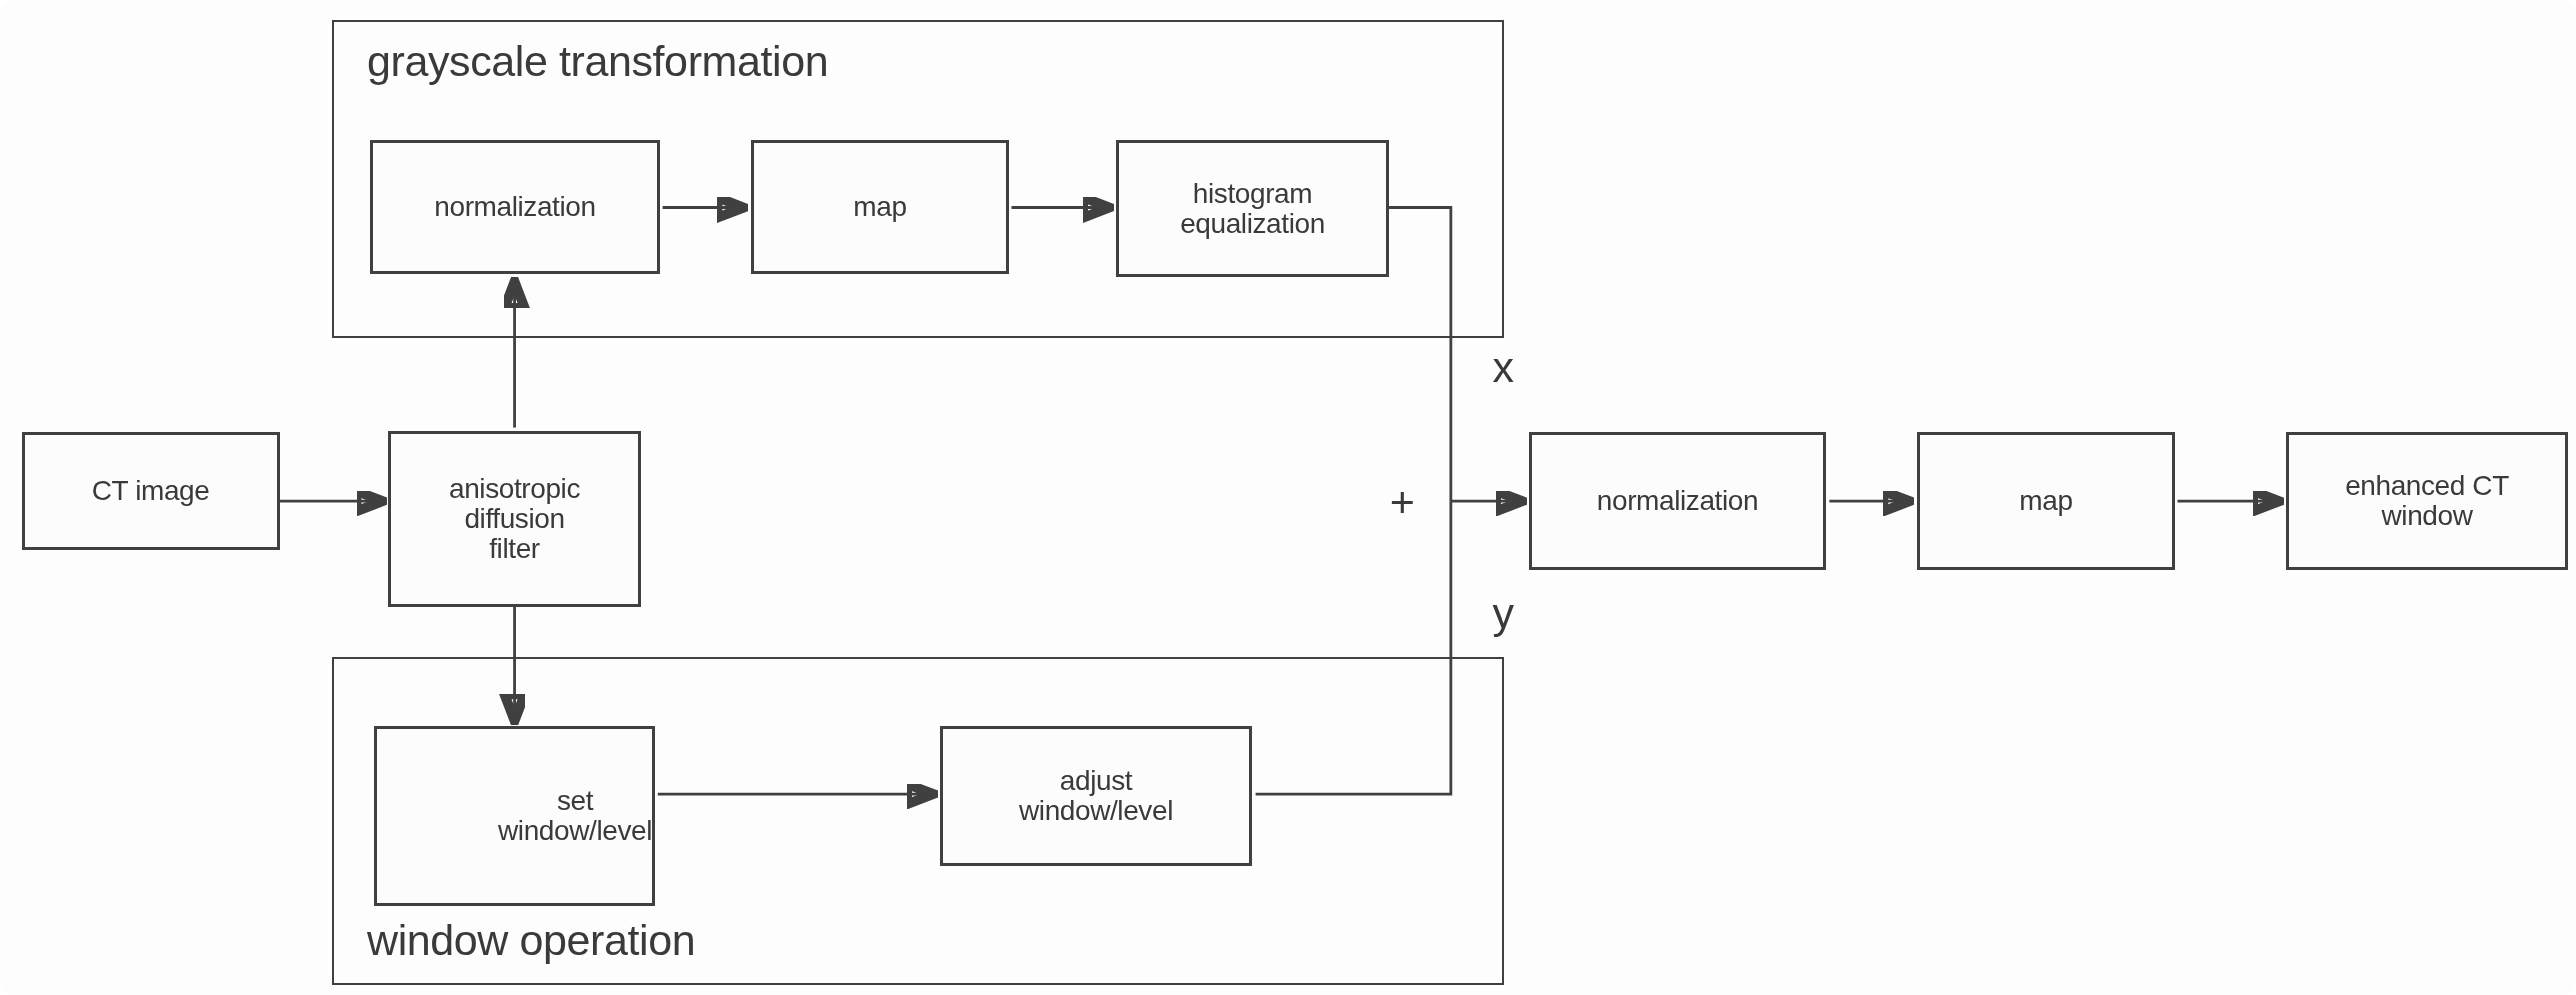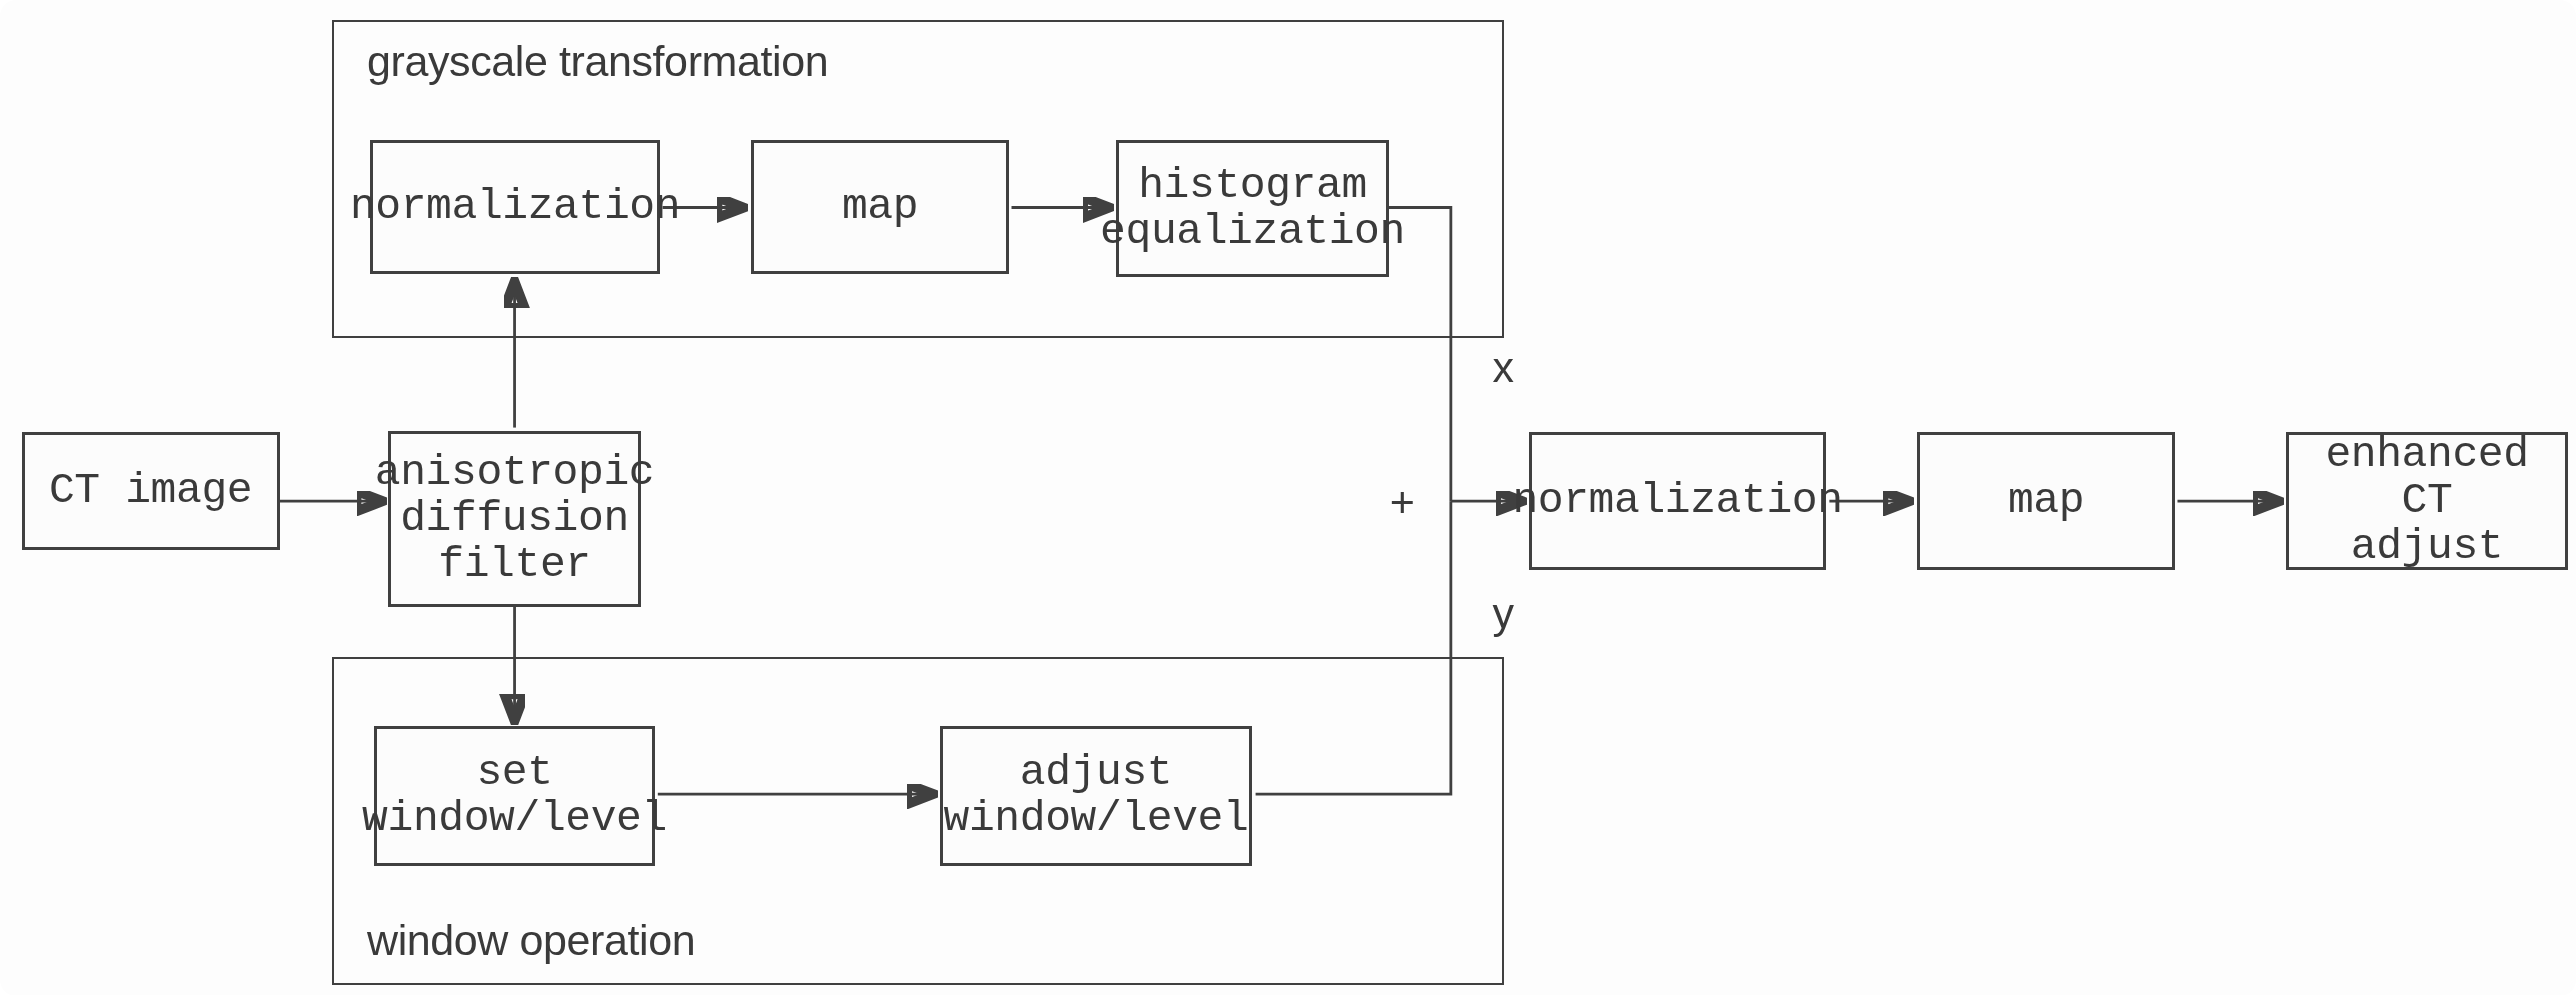--- a/index.html
+++ b/index.html
@@ -35,47 +35,46 @@
   }
   .node{
     position:absolute;
     border:3.2px solid var(--line);
     background:var(--node-fill);
     display:flex;align-items:center;justify-content:center;
     text-align:center;
     box-sizing:border-box;
   }
   .node-label{
-    font-size:43px;
+    font-size:28px;
     line-height:1.07;
     letter-spacing:-0.4px;
     white-space:pre-line;
     color:var(--text);
-    font-family:Liberation Mono, monospace;
   }
   .edge-label{
     position:absolute;
     font-size:43px;
     line-height:1;
     letter-spacing:-0.4px;
     display:flex;align-items:center;justify-content:center;
     width:64px;height:64px;
     color:var(--text);
   }
   
   .g-grayscale{left:332px;top:20px;width:1168px;height:314px;}
   .g-window{left:332px;top:657px;width:1168px;height:324px;}
   .t-grayscale{left:367px;top:38px;}
   .t-window{left:367px;top:917px;}
   .n-ct{left:21.6px;top:432px;width:258px;height:118px;}
   .n-adf{left:388px;top:431px;width:253px;height:176px;}
   .n-norm-gray{left:370px;top:140px;width:290px;height:134px;}
   .n-map-gray{left:751px;top:140px;width:258px;height:134px;}
   .n-hist{left:1116px;top:140px;width:273px;height:137px;}
-  .n-set{left:374px;top:726px;width:281px;height:140px;}
+  .n-set{left:374px;top:726px;width:281px;height:180px;justify-content:flex-end;}
   .n-adjust{left:940px;top:726px;width:312px;height:140px;}
   .n-norm-out{left:1529px;top:432px;width:297px;height:138px;}
   .n-map-out{left:1917px;top:432px;width:258px;height:138px;}
   .n-enh{left:2286px;top:432px;width:282px;height:138px;}
   .l-x{left:1471px;top:335px;}
   .l-y{left:1471px;top:581px;}
   .l-plus{left:1370px;top:470px;}
 </style>
 </head>
 <body>
@@ -142,21 +141,21 @@
   <div class="node n-norm-out">
     <span class="node-label">normalization</span>
   </div>
 
   <div class="node n-map-out">
     <span class="node-label">map</span>
   </div>
 
   <div class="node n-enh">
     <span class="node-label">enhanced CT
-adjust</span>
+window</span>
   </div>
 
   <div class="edge-label l-x">x</div>
   <div class="edge-label l-y">y</div>
   <div class="edge-label l-plus">+</div>
 
 </div>
 
 
 </body></html>

